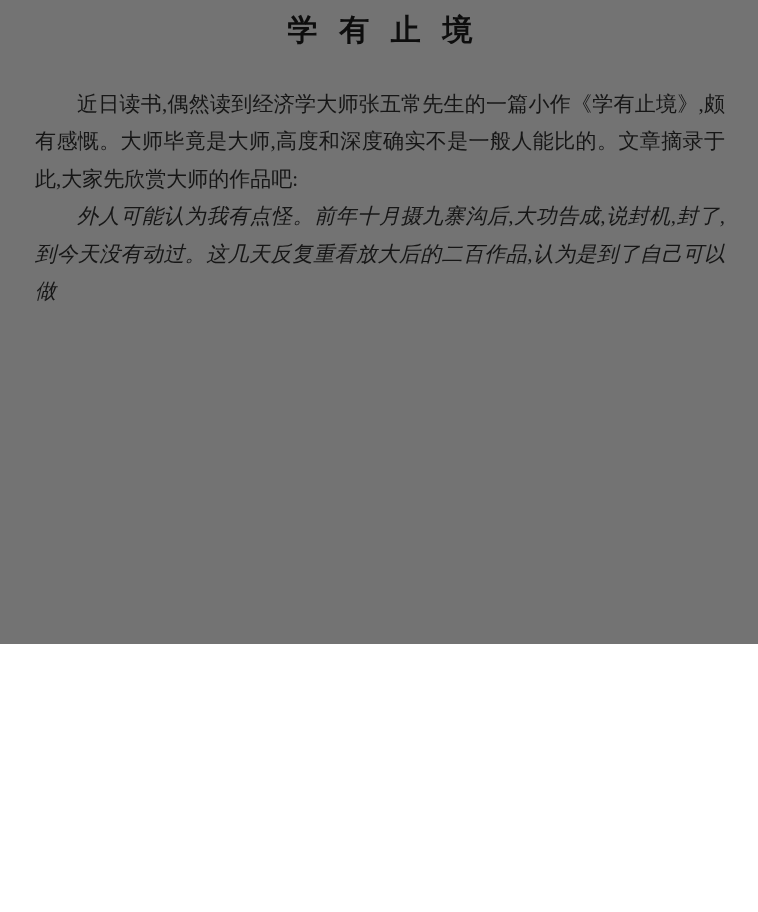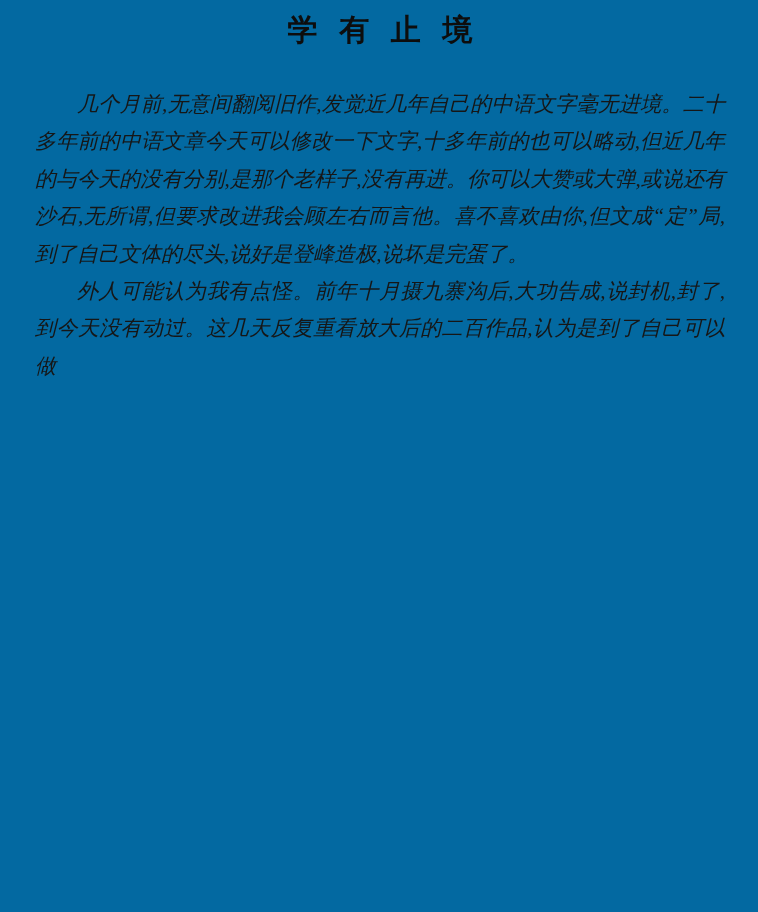--- a/index.html
+++ b/index.html
@@ -1,22 +1,22 @@
 <!DOCTYPE html>
 <html><head>
 <meta charset="utf-8">
 <style>
   * { margin: 0; padding: 0; box-sizing: border-box; }
   html, body { background: #ffffff; }
   .page {
     position: relative;
     width: 758px;
-    height: 912px;
+    height: 644px;
     margin: 0 auto;
-    background: #0369a1;
+    background: #737373;
     color: #161616;
     overflow: hidden;
     padding: 10px 33px 0 35px;
     font-family: "Liberation Serif", serif;
   }
   .title {
     font-family: "Liberation Sans", "DejaVu Sans", sans-serif;
     font-size: 30px;
     font-weight: bold;
     text-align: center;
@@ -45,21 +45,21 @@
     font-style: italic;
   }
 </style>
 </head>
 <body>
 
 <div class="page">
   <h1 class="title">学有止境</h1>
 
   <div class="content">
+    <p class="intro">近日读书,偶然读到经济学大师张五常先生的一篇小作《学有止境》,颇有感慨。大师毕竟是大师,高度和深度确实不是一般人能比的。文章摘录于此,大家先欣赏大师的作品吧:</p>
 
 
-    <p class="quote">几个月前,无意间翻阅旧作,发觉近几年自己的中语文字毫无进境。二十多年前的中语文章今天可以修改一下文字,十多年前的也可以略动,但近几年的与今天的没有分别,是那个老样子,没有再进。你可以大赞或大弹,或说还有沙石,无所谓,但要求改进我会顾左右而言他。喜不喜欢由你,但文成“定”局,到了自己文体的尽头,说好是登峰造极,说坏是完蛋了。</p>
 
 
 
     <p class="quote">外人可能认为我有点怪。前年十月摄九寨沟后,大功告成,说封机,封了,到今天没有动过。这几天反复重看放大后的二百作品,认为是到了自己可以做</p>
   </div>
 </div>
 
 </body></html>

